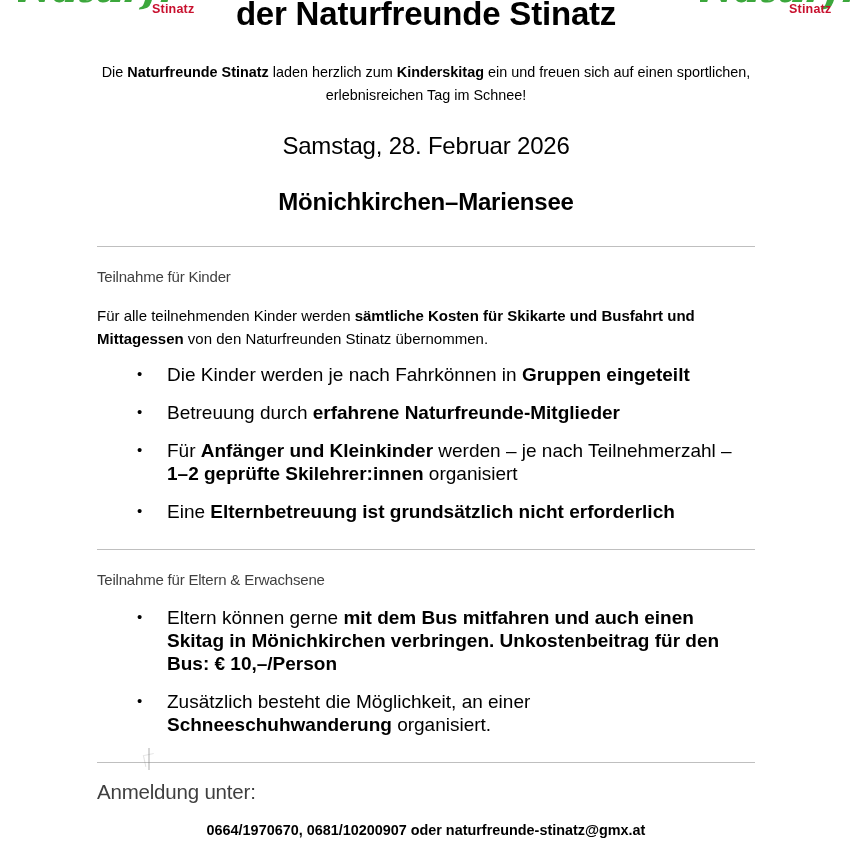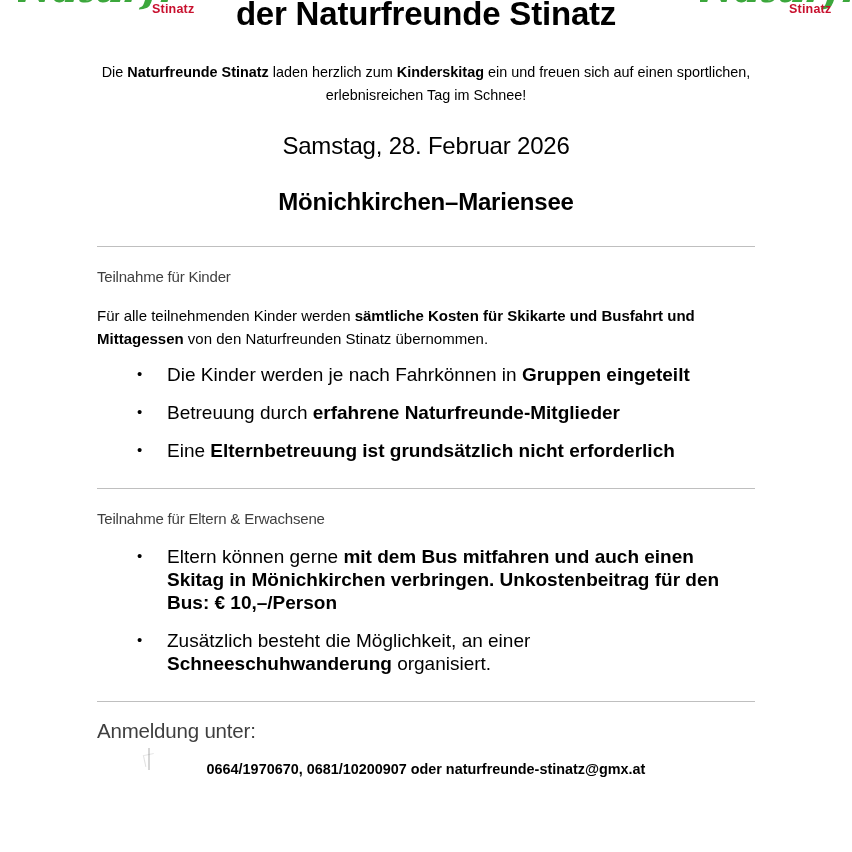--- a/index.html
+++ b/index.html
@@ -231,20 +231,21 @@
 
     <hr class="rule">
 
     <h2 class="section-head">Teilnahme für Kinder</h2>
 
     <p class="body-text"><span>Für alle teilnehmenden Kinder werden </span><b>sämtliche Kosten für Skikarte und Busfahrt und Mittagessen</b><span> von den Naturfreunden Stinatz übernommen.</span></p>
 
     <ul class="bullets">
       <li><span>Die Kinder werden je nach Fahrkönnen in </span><b>Gruppen eingeteilt</b></li>
       <li><span>Betreuung durch </span><b>erfahrene Naturfreunde-Mitglieder</b></li>
+      <li><span>Für </span><b>Anfänger und Kleinkinder</b><span> werden – je nach Teilnehmerzahl – </span><b>1–2 geprüfte Skilehrer:innen</b><span> organisiert</span></li>
       <li><span>Eine </span><b>Elternbetreuung ist grundsätzlich nicht erforderlich</b></li>
     </ul>
 
     <hr class="rule">
 
     <h2 class="section-head">Teilnahme für Eltern &amp; Erwachsene</h2>
 
     <ul class="bullets">
       <li><span>Eltern können gerne </span><b>mit dem Bus mitfahren und auch einen Skitag in Mönichkirchen verbringen. Unkostenbeitrag für den Bus: € 10,–/Person</b></li>
       <li><span>Zusätzlich besteht die Möglichkeit, an einer </span><b>Schneeschuhwanderung</b><span> organisiert.</span></li>

